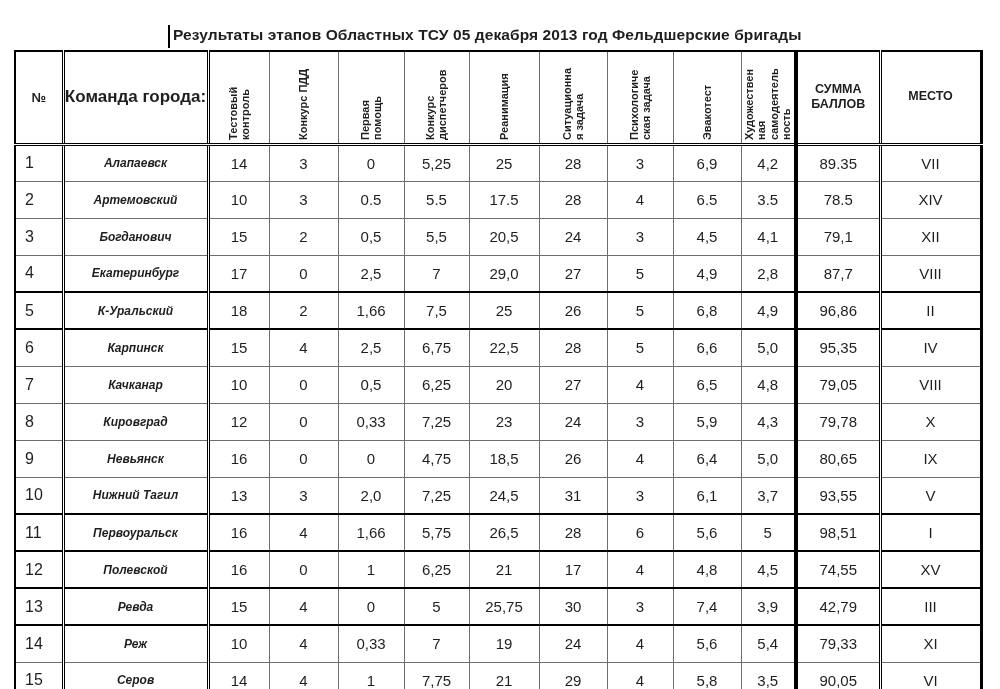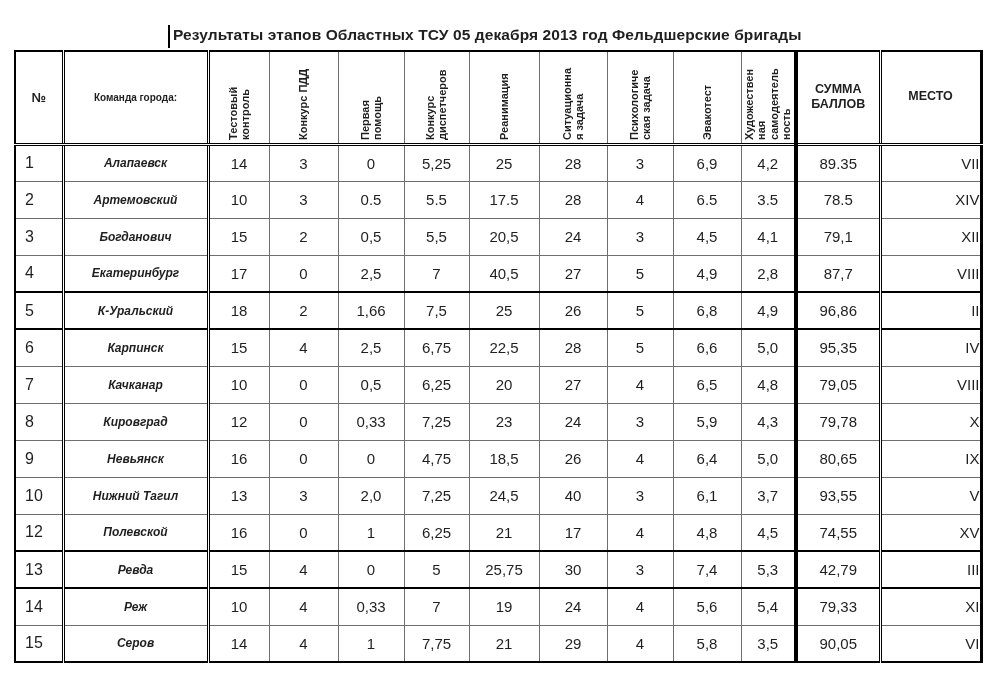--- a/index.html
+++ b/index.html
@@ -16,26 +16,26 @@
     white-space:nowrap; letter-spacing:0.1px;}
 
   table.results{position:absolute; left:14px; top:30px; border-collapse:collapse;
     table-layout:fixed; background:var(--bg); border:2px solid var(--thick);}
   th,td{border:1px solid var(--thin); color:var(--text); overflow:hidden;}
 
   
   .col-city{border-left:3px double var(--thick);}
   .col-stage-first{border-left:3px double var(--thick);}
   .col-sum{border-left:4px solid var(--thick);}
-  .col-place{border-left:3px double var(--thick); border-right:3px solid var(--thick);text-align:right;}
+  .col-place{border-left:3px double var(--thick); border-right:3px solid var(--thick);}
 
   thead th{border-bottom:3px double var(--thick); vertical-align:bottom;
     height:93px; font-weight:700; background:var(--bg);}
   th.h-num{font-size:13px; vertical-align:middle; text-align:center;}
-  th.h-team{font-size:10px; vertical-align:middle; text-align:center;}
+  th.h-team{font-size:17px; vertical-align:middle; text-align:center;}
   th.h-sum,th.h-place{font-size:12.5px; vertical-align:middle; text-align:center; white-space:pre-line; line-height:1.25;}
   .vtext{writing-mode:vertical-rl; transform:rotate(180deg); margin:0 auto;
     height:88px; font-size:11px; font-weight:700; line-height:1.12;
     white-space:pre-line; text-align:left; padding-top:3px;}
 
   tbody td{height:37px; text-align:center; font-size:15px; background:var(--bg);}
   td.c-num{text-align:left; padding-left:9px; font-size:16px;}
   td.c-city{font-weight:700; font-style:italic; font-size:12px;}
   td.b{font-weight:400;}
   tbody tr.hl td{border-top:2.5px solid var(--thick); border-bottom:2.5px solid var(--thick);}
@@ -156,21 +156,21 @@
           <td class="c-sum col-sum">79,1</td>
           <td class="c-place col-place">XII</td>
         </tr>
         <tr>
           <td class="c-num">4</td>
           <td class="c-city col-city">Екатеринбург</td>
           <td class="c-val col-stage-first">17</td>
           <td class="c-val">0</td>
           <td class="c-val">2,5</td>
           <td class="c-val">7</td>
-          <td class="c-val">40,5</td>
+          <td class="c-val">29,0</td>
           <td class="c-val">27</td>
           <td class="c-val">5</td>
           <td class="c-val">4,9</td>
           <td class="c-val">2,8</td>
           <td class="c-sum col-sum">87,7</td>
           <td class="c-place col-place">VIII</td>
         </tr>
         <tr class="hl">
           <td class="c-num">5</td>
           <td class="c-city col-city">К-Уральский</td>
@@ -247,27 +247,42 @@
           <td class="c-place col-place">IX</td>
         </tr>
         <tr>
           <td class="c-num">10</td>
           <td class="c-city col-city">Нижний Тагил</td>
           <td class="c-val col-stage-first">13</td>
           <td class="c-val">3</td>
           <td class="c-val">2,0</td>
           <td class="c-val">7,25</td>
           <td class="c-val">24,5</td>
-          <td class="c-val b">40</td>
+          <td class="c-val b">31</td>
           <td class="c-val">3</td>
           <td class="c-val">6,1</td>
           <td class="c-val">3,7</td>
           <td class="c-sum col-sum">93,55</td>
           <td class="c-place col-place">V</td>
         </tr>
+        <tr class="hl">
+          <td class="c-num">11</td>
+          <td class="c-city col-city">Первоуральск</td>
+          <td class="c-val col-stage-first">16</td>
+          <td class="c-val b">4</td>
+          <td class="c-val">1,66</td>
+          <td class="c-val">5,75</td>
+          <td class="c-val b">26,5</td>
+          <td class="c-val">28</td>
+          <td class="c-val b">6</td>
+          <td class="c-val">5,6</td>
+          <td class="c-val">5</td>
+          <td class="c-sum col-sum b">98,51</td>
+          <td class="c-place col-place">I</td>
+        </tr>
         <tr>
           <td class="c-num">12</td>
           <td class="c-city col-city">Полевской</td>
           <td class="c-val col-stage-first">16</td>
           <td class="c-val">0</td>
           <td class="c-val">1</td>
           <td class="c-val">6,25</td>
           <td class="c-val">21</td>
           <td class="c-val">17</td>
           <td class="c-val">4</td>
@@ -280,21 +295,21 @@
           <td class="c-num">13</td>
           <td class="c-city col-city">Ревда</td>
           <td class="c-val col-stage-first">15</td>
           <td class="c-val">4</td>
           <td class="c-val">0</td>
           <td class="c-val">5</td>
           <td class="c-val">25,75</td>
           <td class="c-val">30</td>
           <td class="c-val">3</td>
           <td class="c-val">7,4</td>
-          <td class="c-val">5,3</td>
+          <td class="c-val">3,9</td>
           <td class="c-sum col-sum b">42,79</td>
           <td class="c-place col-place">III</td>
         </tr>
         <tr>
           <td class="c-num">14</td>
           <td class="c-city col-city">Реж</td>
           <td class="c-val col-stage-first">10</td>
           <td class="c-val">4</td>
           <td class="c-val">0,33</td>
           <td class="c-val">7</td>

